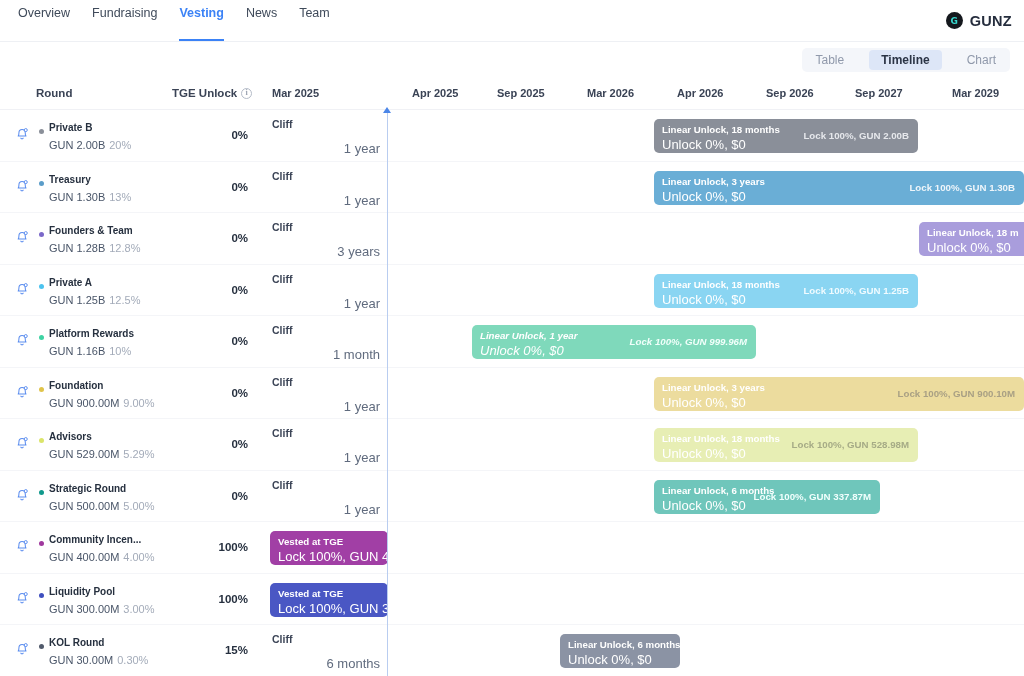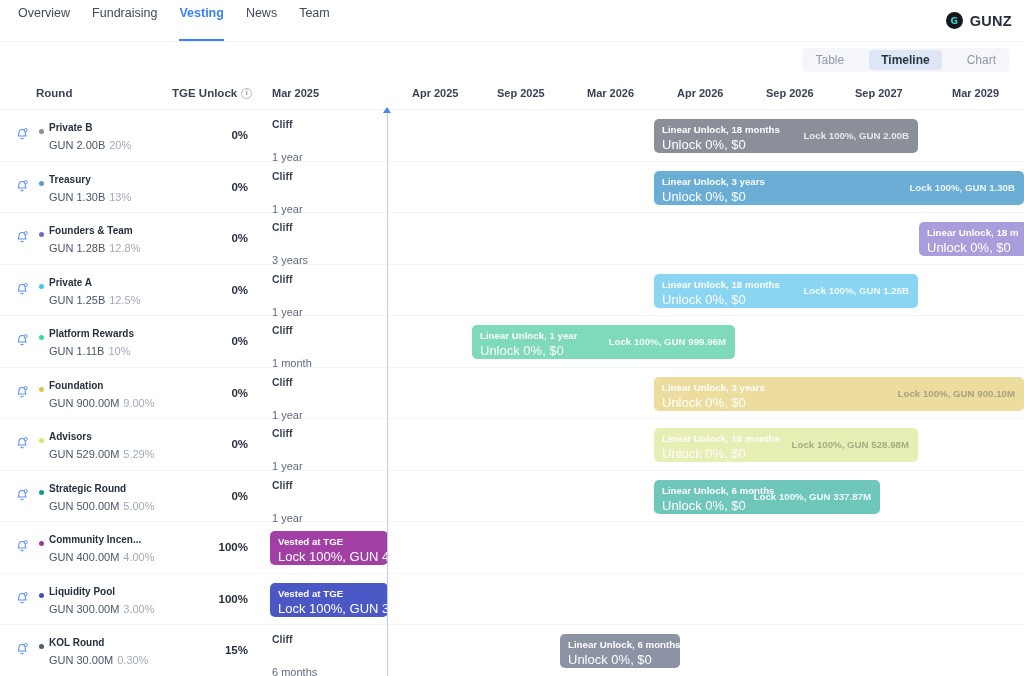--- a/index.html
+++ b/index.html
@@ -177,21 +177,21 @@
   }
 
   
   .cliff {
     position: absolute;
     left: 272px; top: 8px;
     width: 108px; height: 36px;
     z-index: 3;
   }
   .cliff .c1 { font-size: 10.5px; font-weight: 700; color: #3c4557; }
-  .cliff .c2 { font-size: 11px; color: #606b7e; margin-top: 21px; }
+  .cliff .c2 { font-size: 13px; color: #606b7e; margin-top: 11px; text-align: right; }
 
   .bar {
     position: absolute;
     top: 9px; height: 34px;
     border-radius: 5px;
     z-index: 3;
     overflow: hidden;
   }
   .bar .b-left {
     position: absolute; left: 8px; top: 5px;
@@ -346,27 +346,27 @@
       <div class="row">
         <div class="bell">
           <svg width="16" height="16" viewBox="0 0 20 20" fill="none">
             <path d="M6.2 8.2a3.9 3.9 0 0 1 7.8 0c0 3.2 1 4.4 1 4.4H5.2s1-1.2 1-4.4Z" stroke="#5b8def" stroke-width="1.3" stroke-linejoin="round"></path>
             <path d="M8.6 15.2a1.6 1.6 0 0 0 2.8 0" stroke="#5b8def" stroke-width="1.3" stroke-linecap="round"></path>
             <circle cx="14.7" cy="5.1" r="1.9" stroke="#5b8def" stroke-width="1.2" fill="#fff"></circle>
           </svg>
         </div>
         <div class="dot" style="background: rgb(62, 211, 163);"></div>
         <div class="rname">Platform Rewards</div>
-        <div class="rsub"><span>GUN 1.11B</span><span class="pct">10%</span></div>
+        <div class="rsub"><span>GUN 1.16B</span><span class="pct">10%</span></div>
         <div class="tge">0%</div>
         <div class="cliff">
           <div class="c1">Cliff</div>
           <div class="c2">1 month</div>
         </div>
-        <div class="bar" style="left: 472px; width: 263px; background: rgb(127, 217, 187);">
+        <div class="bar" style="left: 472px; width: 284px; background: rgb(127, 217, 187); font-style: italic;">
           <div class="b-left" style="color: rgb(255, 255, 255);">Linear Unlock, 1 year</div>
           <div class="b-left2" style="color: rgb(255, 255, 255);">Unlock 0%, $0</div>
           <div class="b-right" style="color: rgb(242, 255, 251);">Lock 100%, GUN 999.96M</div>
         </div>
       </div>
       <div class="row">
         <div class="bell">
           <svg width="16" height="16" viewBox="0 0 20 20" fill="none">
             <path d="M6.2 8.2a3.9 3.9 0 0 1 7.8 0c0 3.2 1 4.4 1 4.4H5.2s1-1.2 1-4.4Z" stroke="#5b8def" stroke-width="1.3" stroke-linejoin="round"></path>
             <path d="M8.6 15.2a1.6 1.6 0 0 0 2.8 0" stroke="#5b8def" stroke-width="1.3" stroke-linecap="round"></path>

